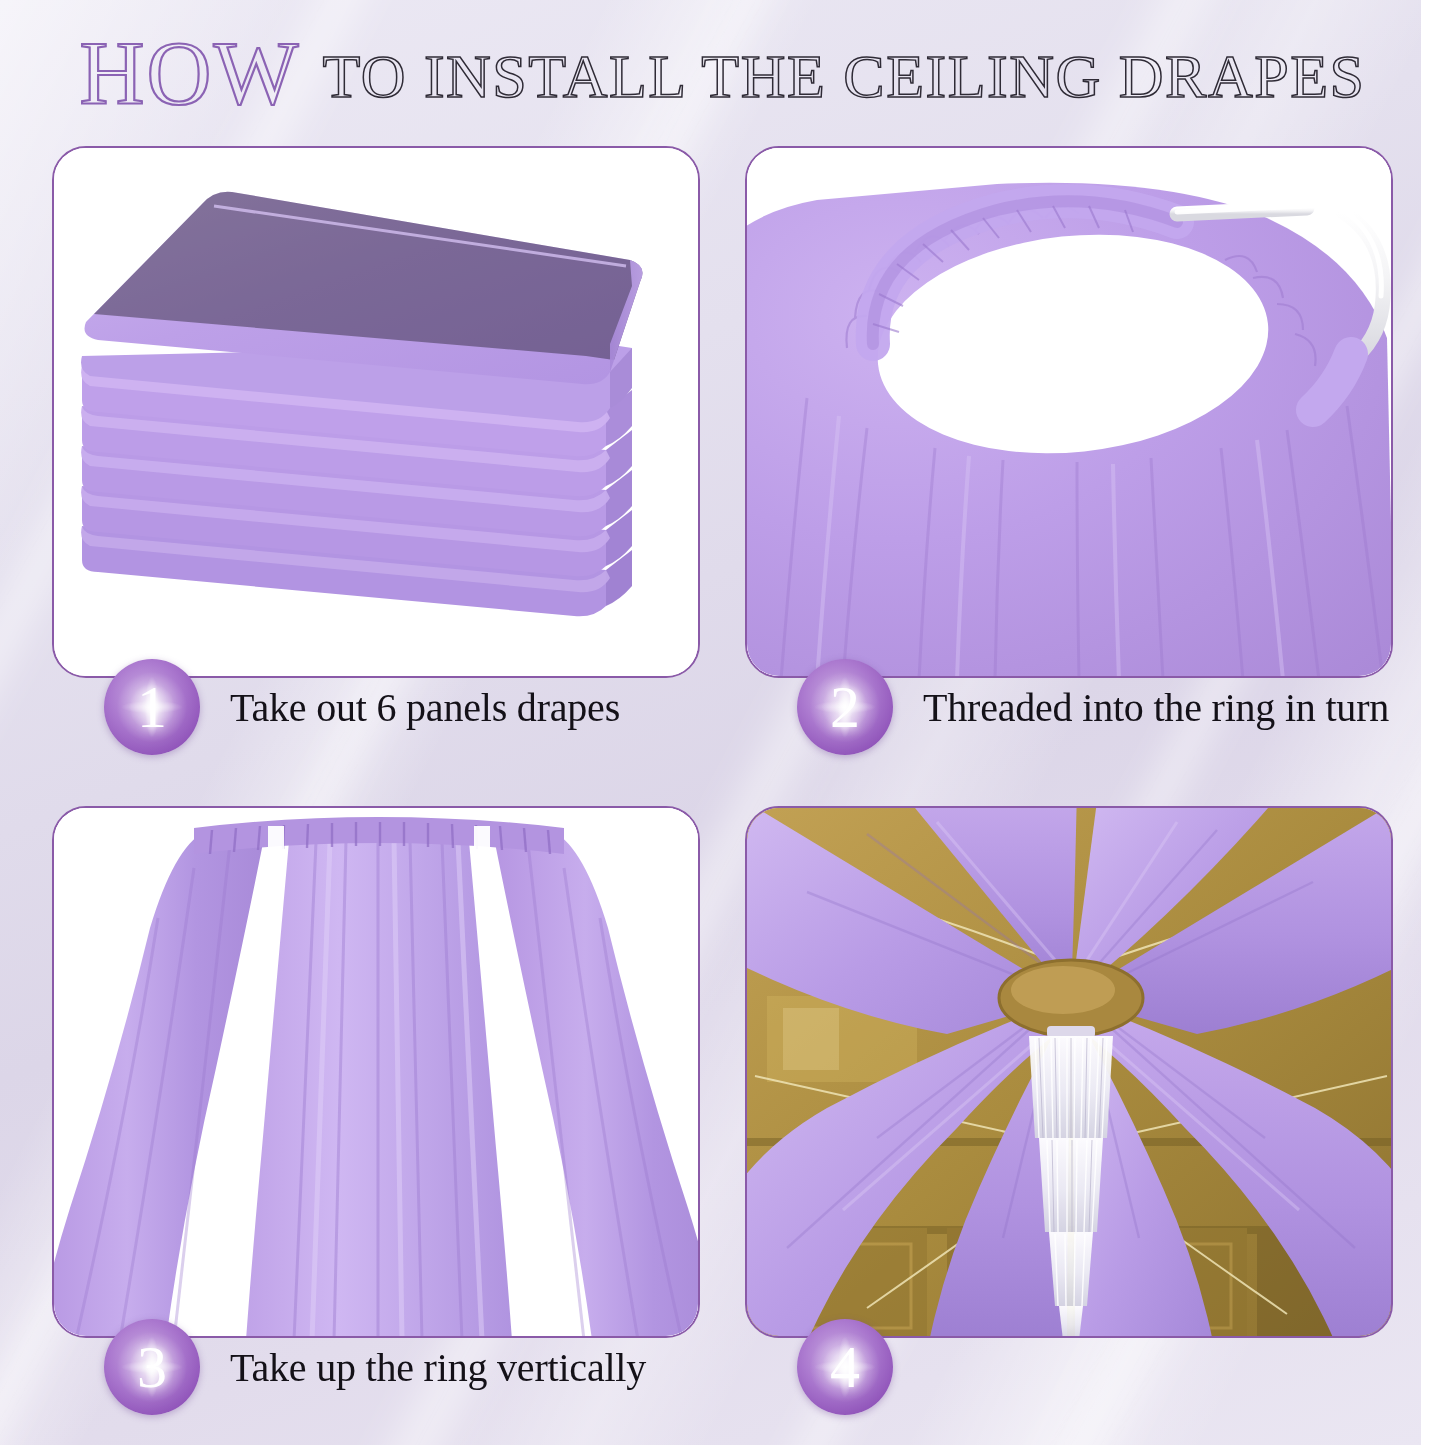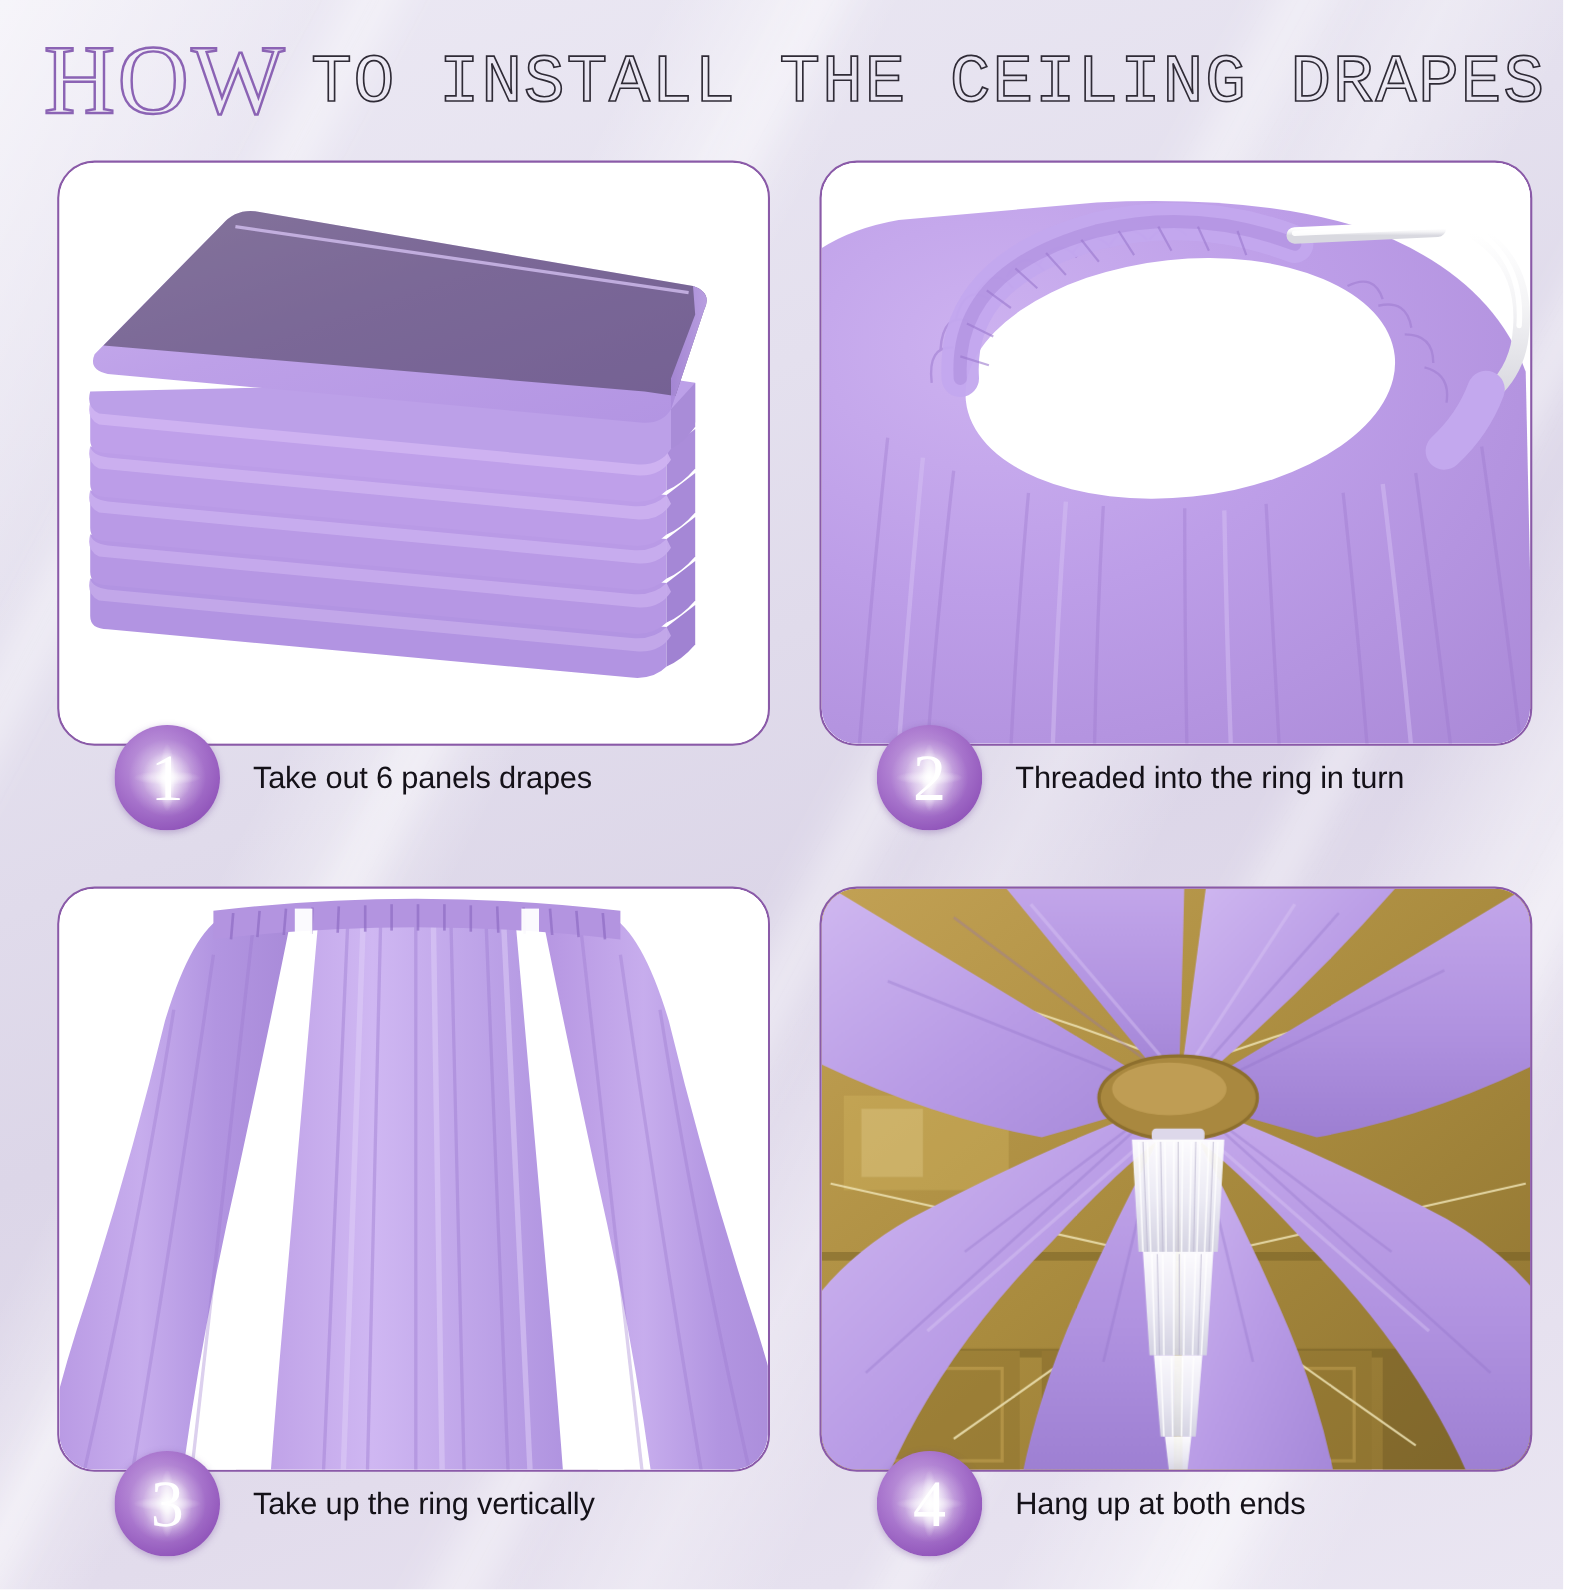--- a/index.html
+++ b/index.html
@@ -50,21 +50,21 @@
     line-height: 1;
     letter-spacing: 2px;
     color: transparent;
     -webkit-text-stroke: 2.2px #8b63b4;
     text-shadow: none;
     margin-right: 22px;
     position: relative;
     top: 2px;
   }
   .title-rest {
-    font-family: Liberation Mono, monospace;
+    font-family: Liberation Serif, serif;
     font-size: 62px;
     line-height: 1;
     letter-spacing: 1.5px;
     color: transparent;
     -webkit-text-stroke: 1.5px #2f2b36;
     position: relative;
     top: 4px;
   }
 
   
@@ -124,22 +124,22 @@
     position: relative;
     z-index: 2;
     font-family: "Liberation Serif", serif;
     font-size: 60px;
     line-height: 1;
     color: #ffffff;
     text-shadow: 0 0 10px rgba(255,255,255,0.95), 0 0 22px rgba(255,255,255,0.55);
   }
   .caption {
     margin-left: 30px;
-    font-family: Liberation Sans, sans-serif;
-    font-size: 28px;
+    font-family: Liberation Serif, serif;
+    font-size: 40px;
     color: #141118;
     white-space: nowrap;
     letter-spacing: -0.2px;
   }
 
   
   .stack-wrap { position: absolute; left: 0; top: 0; width: 100%; height: 100%; background: #fff; }
 
   
   .ring-wrap { position: absolute; inset: 0; background: #fff; }
@@ -549,16 +549,15 @@
     <div class="badge">
       <span class="badge-num">3</span>
     </div>
     <div class="caption">Take up the ring vertically</div>
   </div>
 
   <div class="step-row s4">
     <div class="badge">
       <span class="badge-num">4</span>
     </div>
-    <div class="caption">Hang up at both ends</div>
   </div>
 
 </div>
 
 </body></html>

